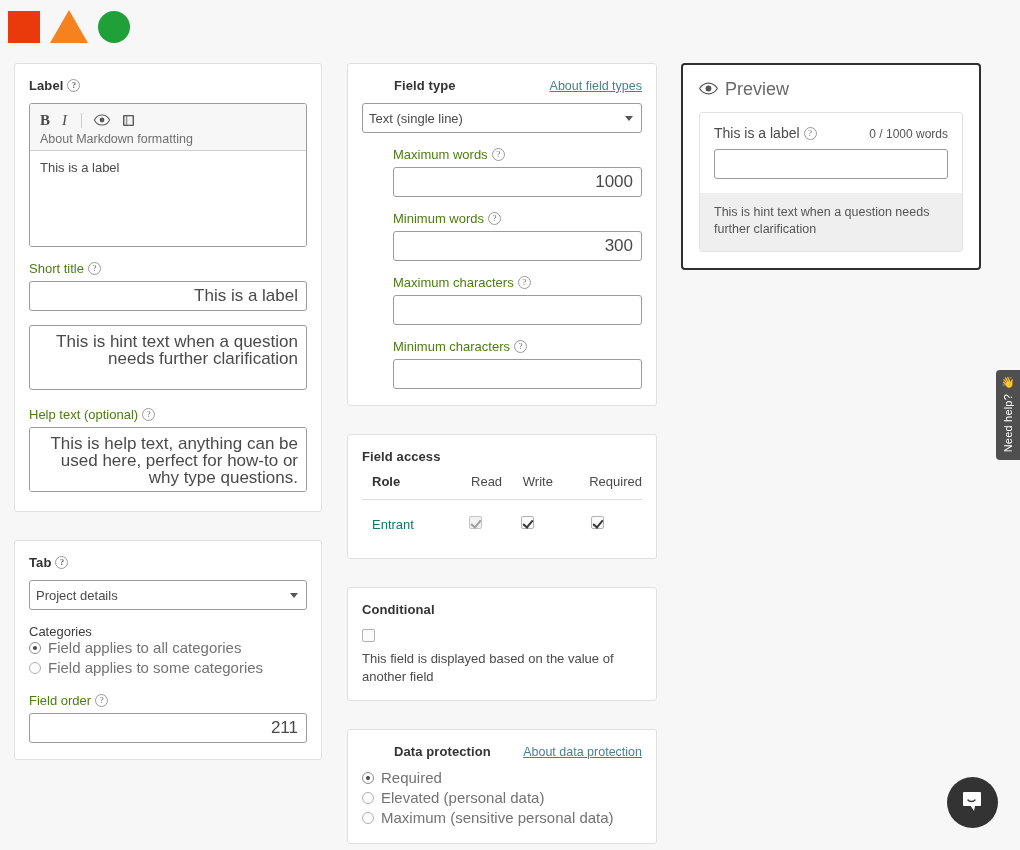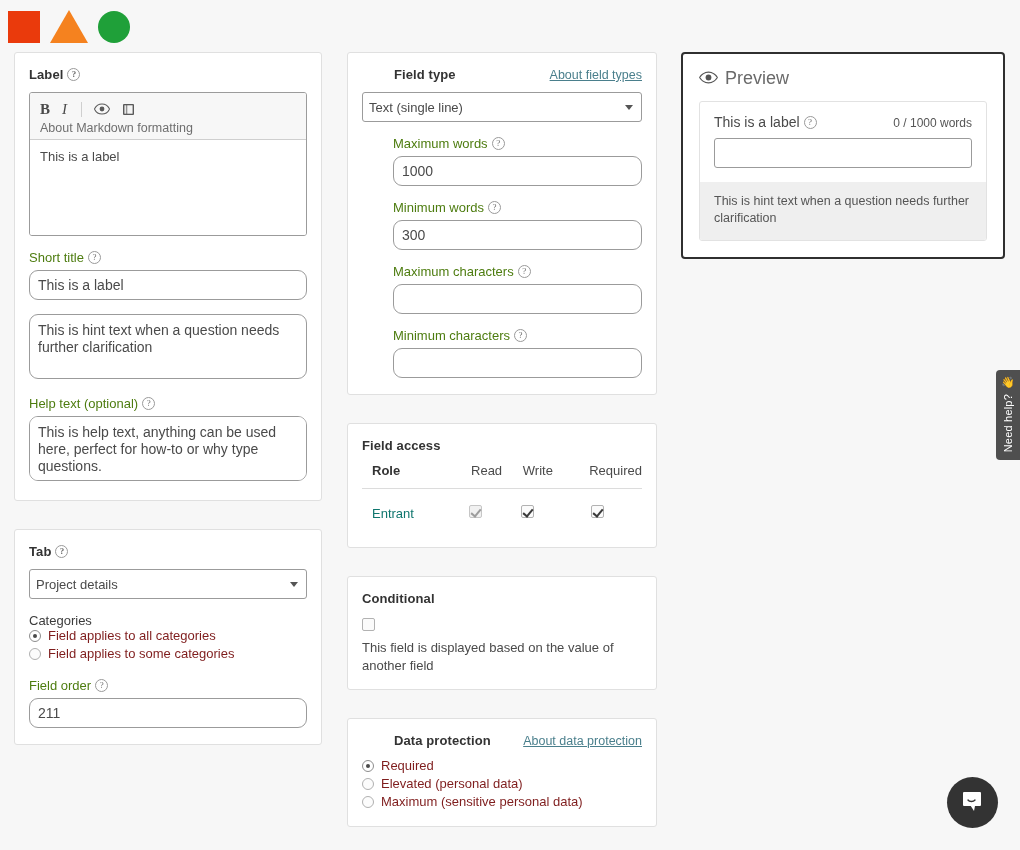--- a/index.html
+++ b/index.html
@@ -14,24 +14,24 @@
     overflow:hidden;
   }
 
   
   .logo { position:absolute; left:8px; top:10px; display:flex; align-items:flex-end; gap:10px; }
   .logo-square   { width:32px; height:32px; background:#ea3a0c; }
   .logo-triangle { width:0; height:0; border-left:19px solid transparent; border-right:19px solid transparent; border-bottom:33px solid #f5821f; }
   .logo-circle   { width:32px; height:32px; border-radius:50%; background:#1fa039; }
 
   
-  .col { position:absolute; top:52px; }
+  .col { position:absolute; top:63px; }
   .col-left   { left:14px;  width:308px; }
   .col-mid    { left:347px; width:310px; }
-  .col-right  { left:681px; width:324px; }
+  .col-right  { left:681px; width:300px; }
 
   .panel {
     background:#ffffff;
     border:1px solid #e0e0e0;
     border-radius:3px;
     padding:14px 14px 16px 14px;
     margin-bottom:28px;
   }
   .panel-tight { padding-bottom:14px; }
 
@@ -76,27 +76,28 @@
     font-size:13px;
     color:#4d7c0f;
     margin:0 0 5px 0;
   }
 
   
   .txt {
     width:100%;
     height:30px;
     border:1px solid #9b9b9b;
-    border-radius:9px;
+    border-radius:3px;
     background:#fff;
     font-family:"Liberation Sans", sans-serif;
-    font-size:14px;
+    font-size:17px;
     color:#4a4a4a;
     padding:0 8px;
     outline:none;
+    text-align:right;
   }
   textarea.txt {
     height:auto;
     padding:7px 8px;
     line-height:17px;
     resize:none;
   }
   select.sel {
     width:100%;
     height:30px;
@@ -159,21 +160,21 @@
   }
   .radio.on { border-color:#8d8d8d; background:#fff; }
   .radio.on::after {
     content:"";
     position:absolute;
     left:3px; top:3px;
     width:4px; height:4px;
     border-radius:50%;
     background:#4a4a4a;
   }
-  .opt-label { font-size:13px; color:#7f1d1d; cursor:pointer; }
+  .opt-label { font-size:15px; color:#737373; cursor:pointer; }
 
   .cbox {
     width:13px; height:13px;
     border:1px solid #b2b2b2;
     border-radius:2px;
     background:#fbfbfb;
     flex:0 0 auto;
     position:relative;
     cursor:pointer;
   }

